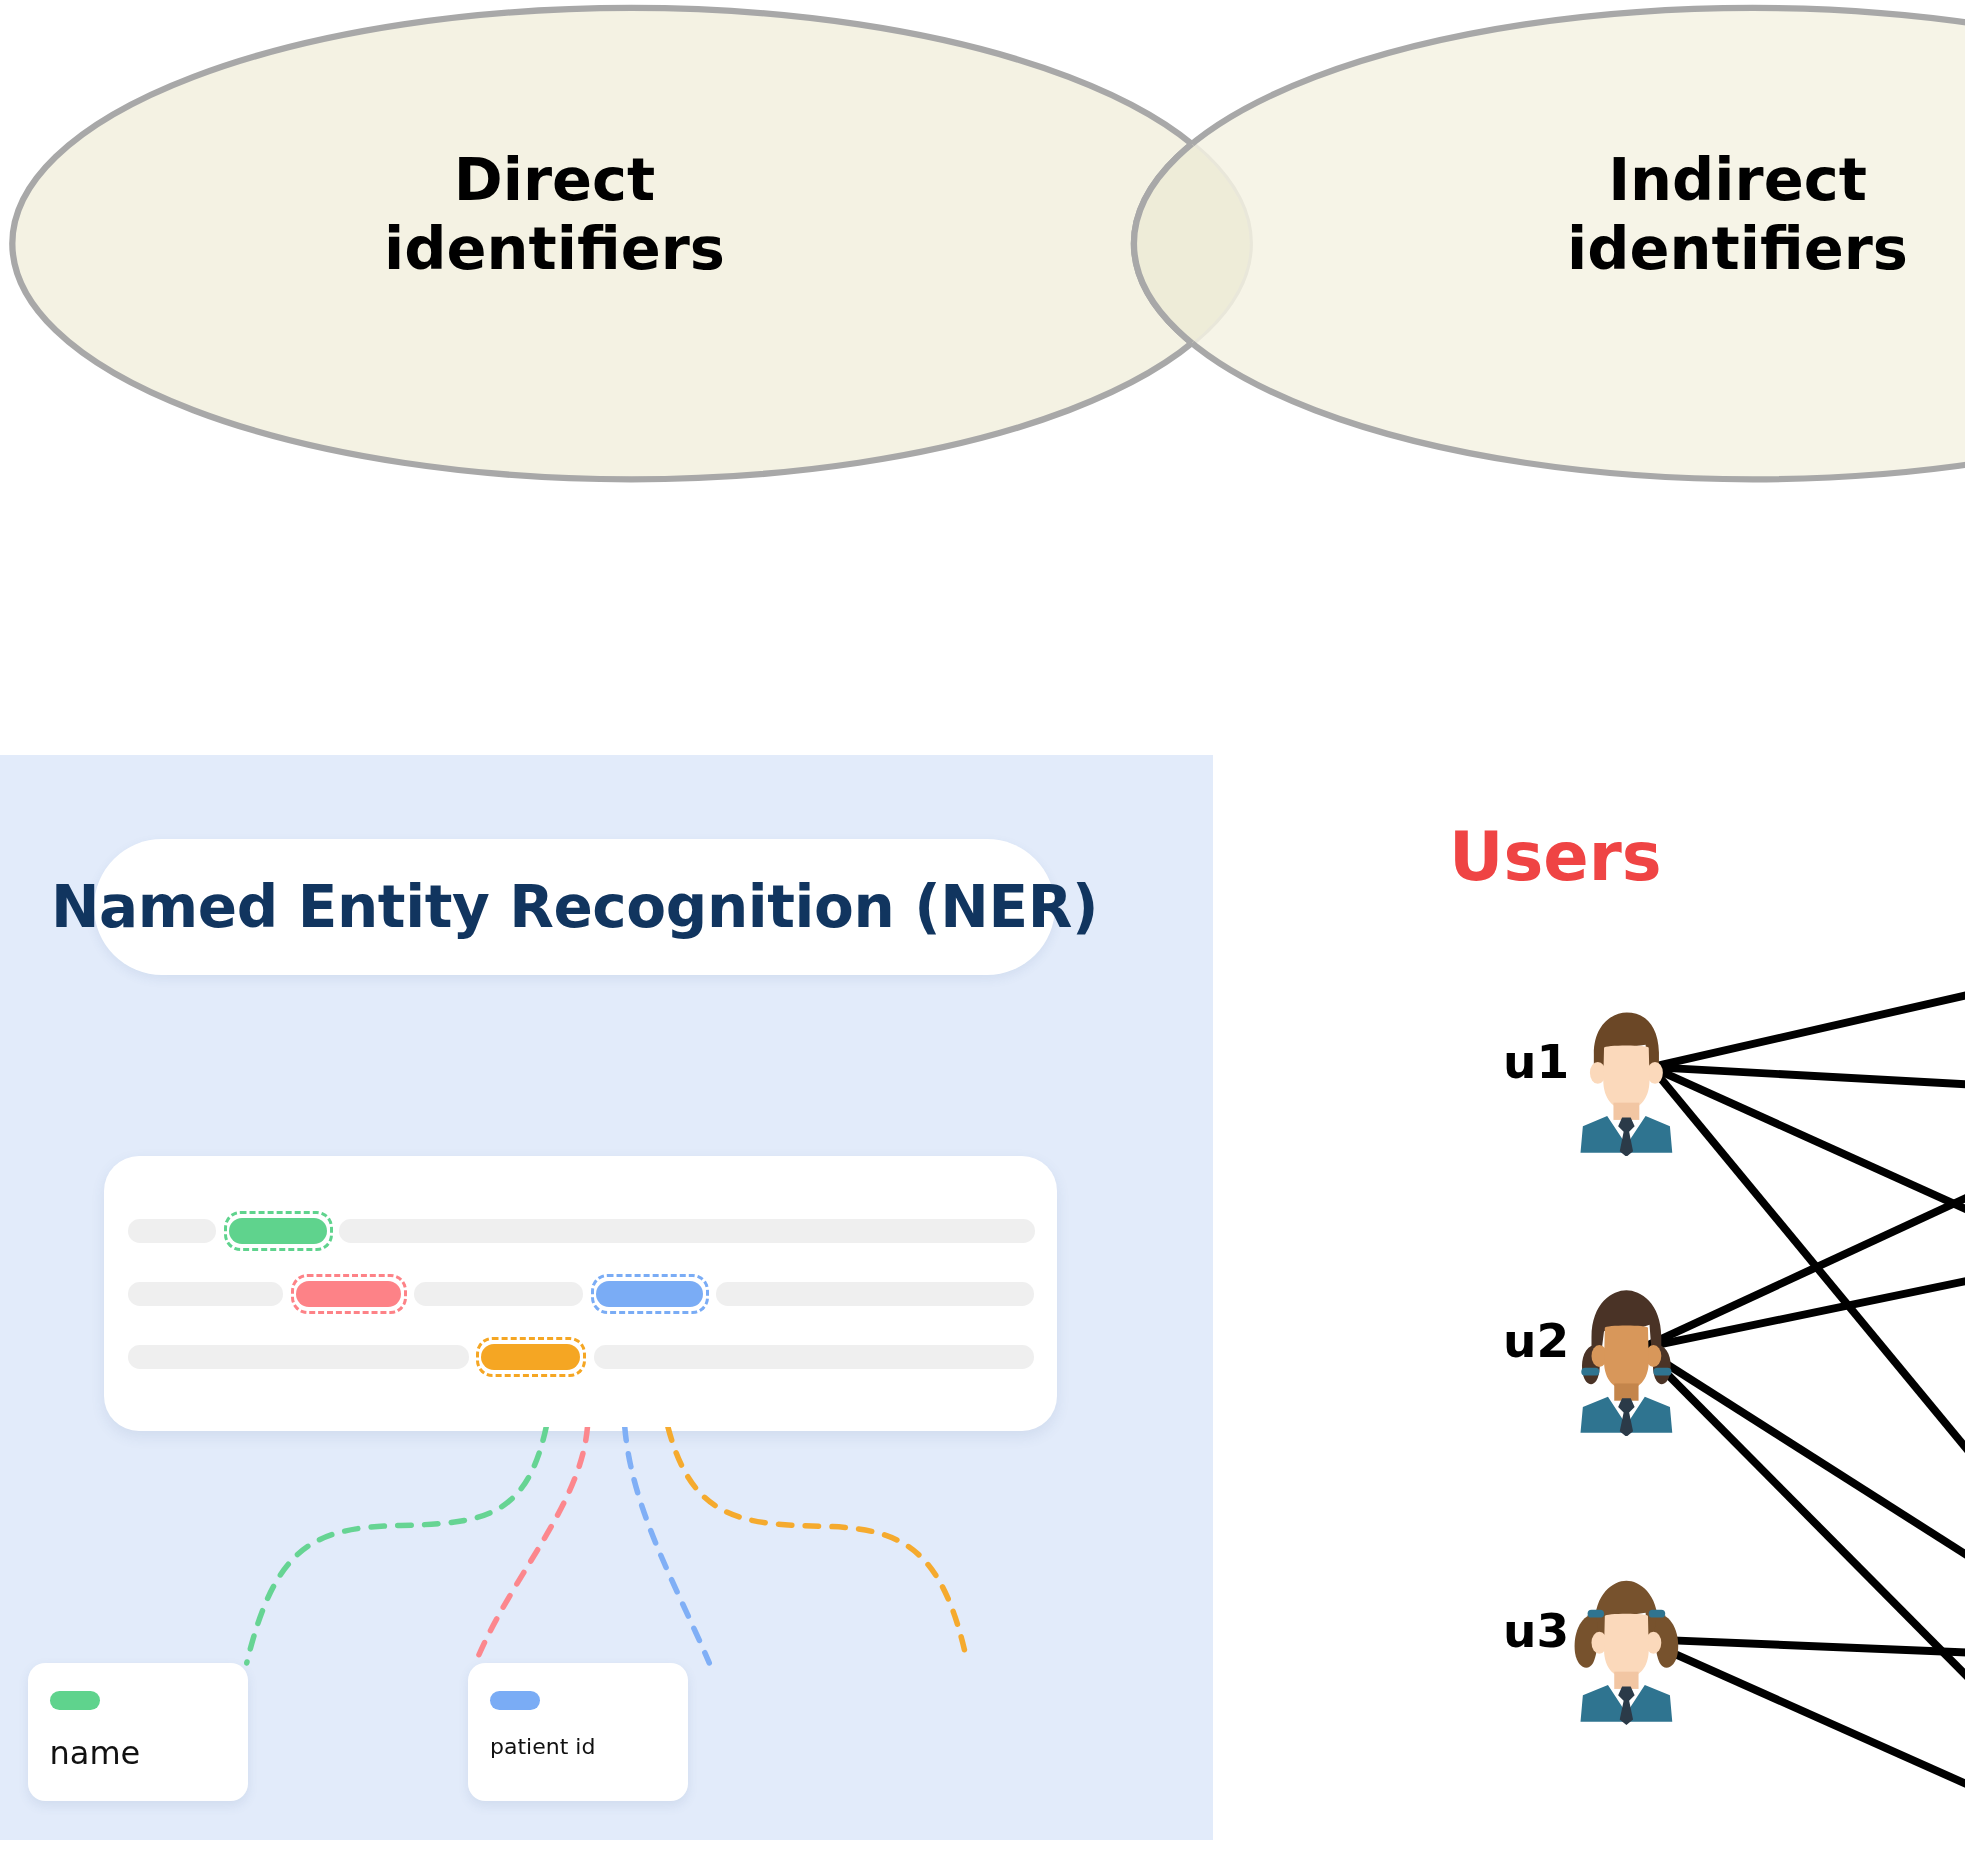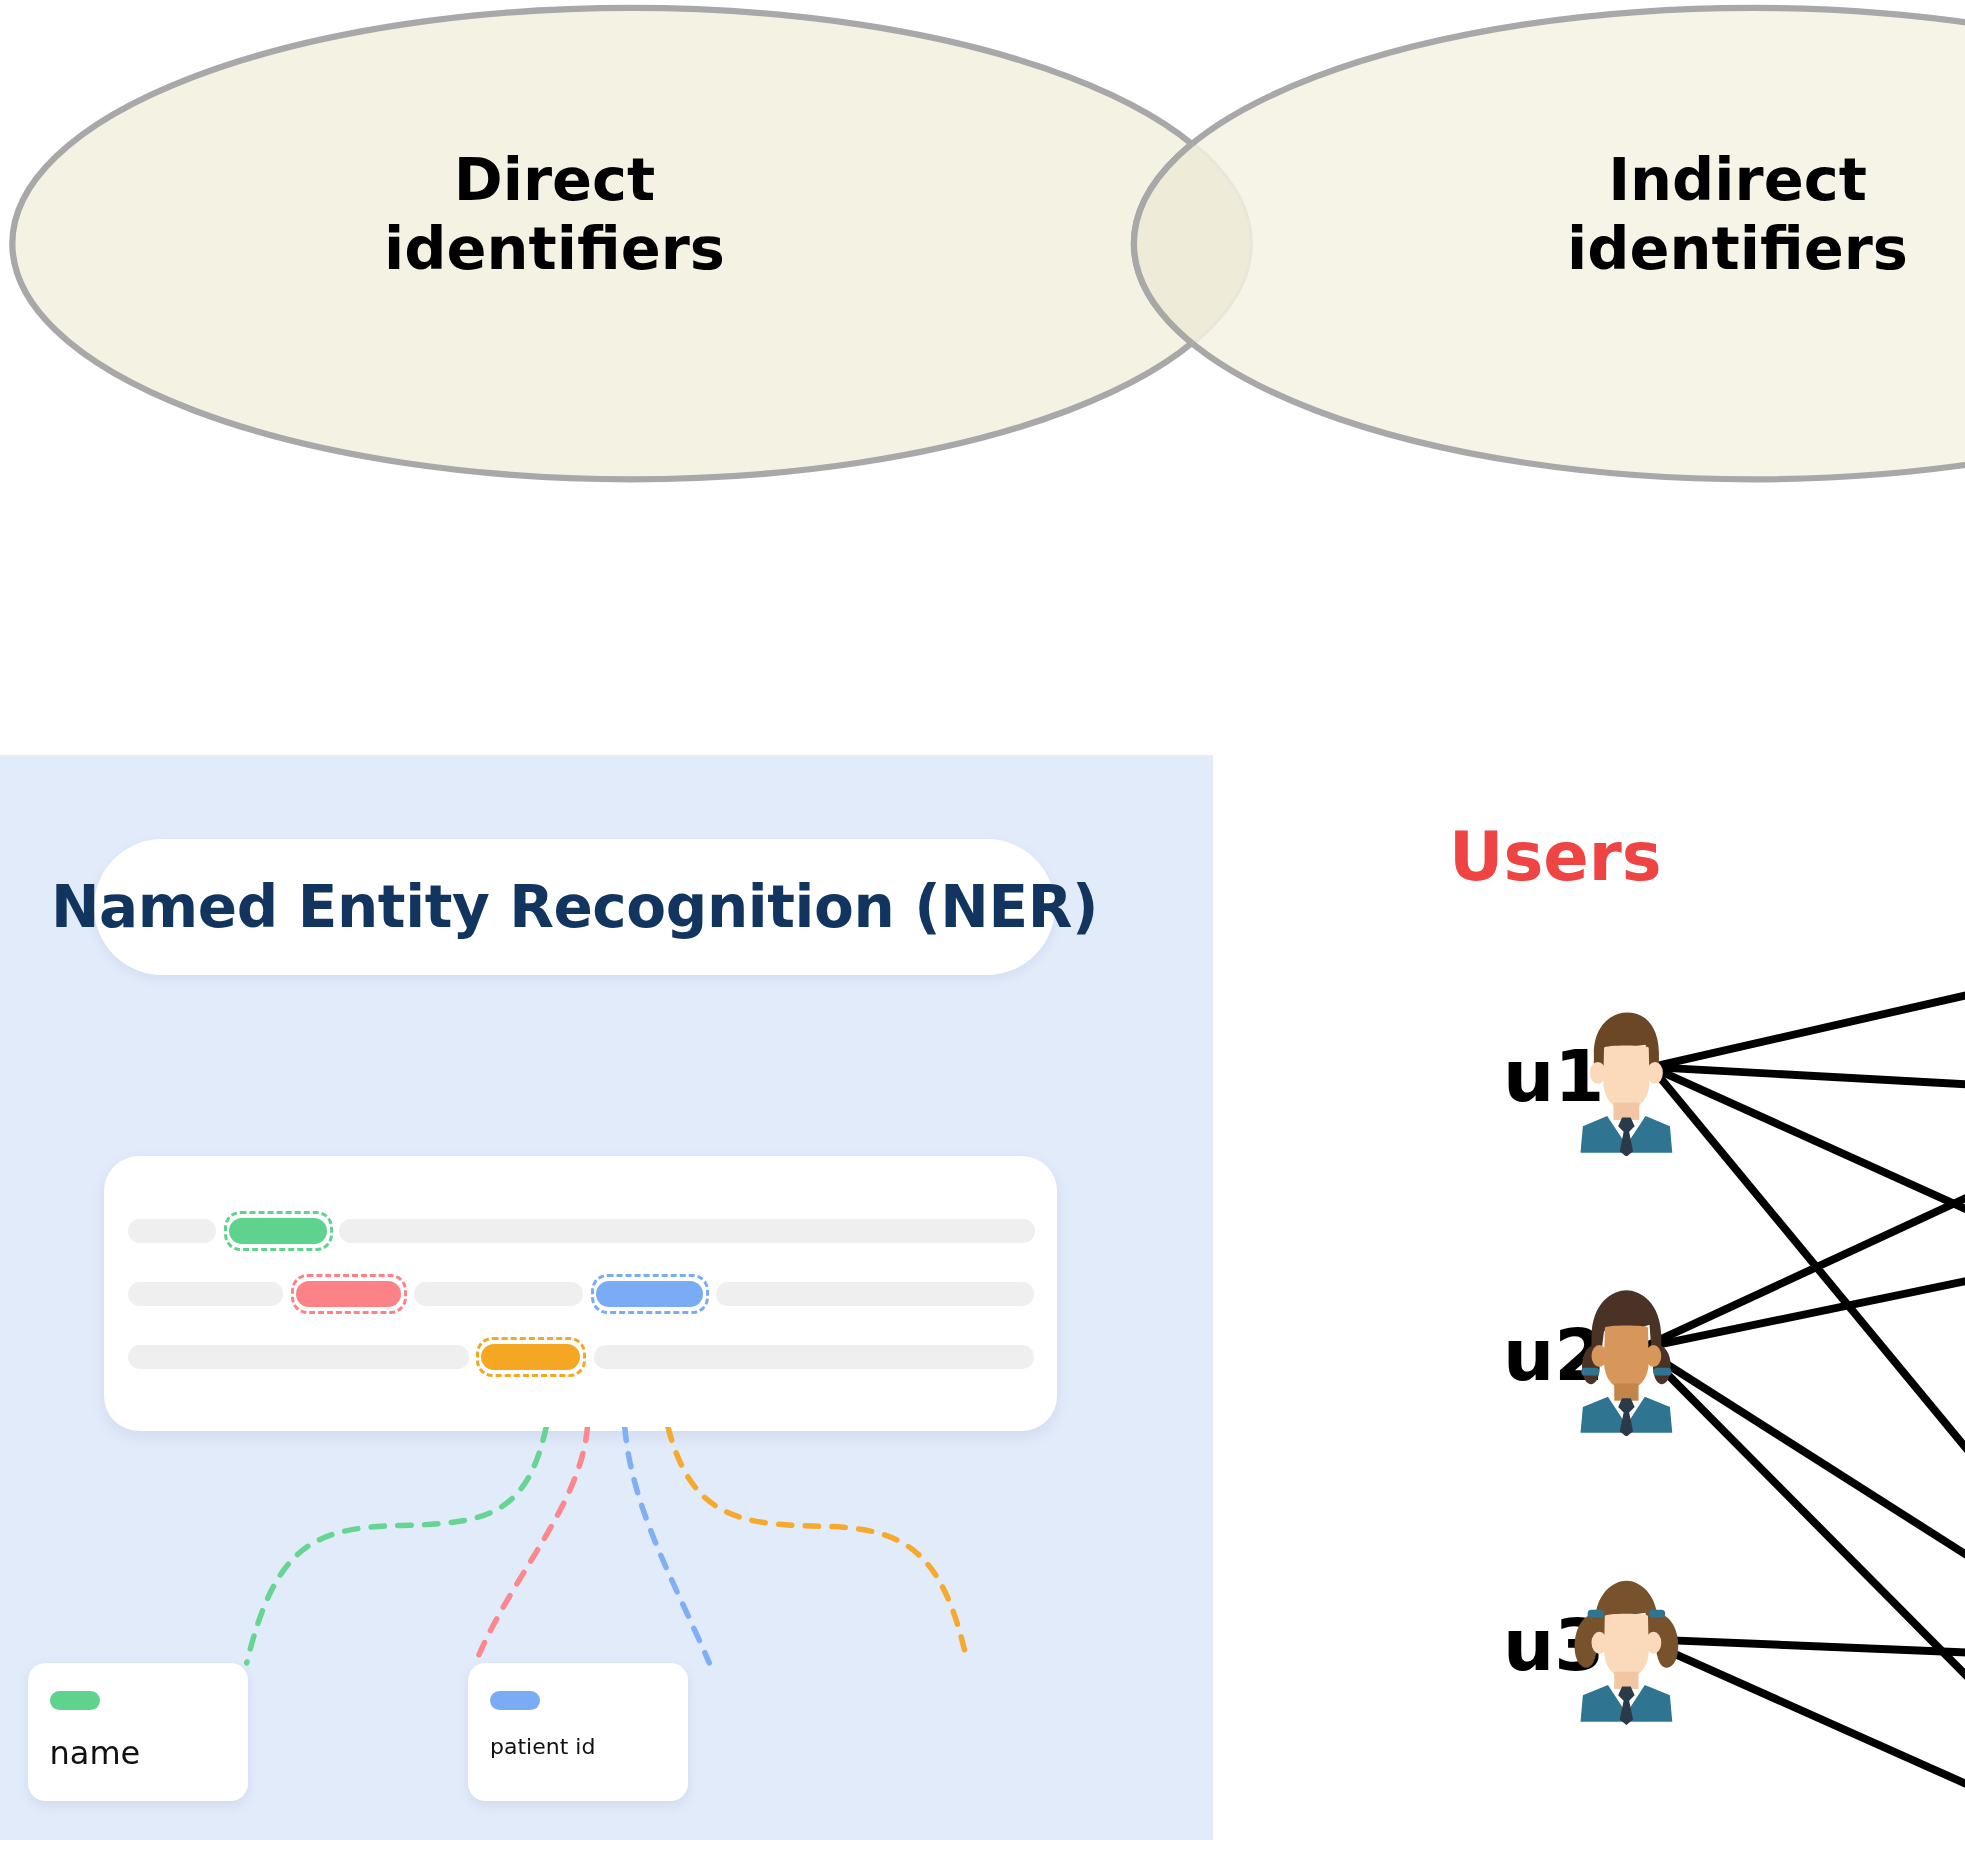--- a/index.html
+++ b/index.html
@@ -88,21 +88,21 @@
   .graph-head{
     position:absolute;
     font-family:"DejaVu Sans", sans-serif;
     font-weight:bold;font-size:67px;color:#ef4444;white-space:nowrap;
   }
   #head-users{left:236px;top:91px;}
 
   .u-label{
     position:absolute;
     font-family:"DejaVu Sans", sans-serif;
-    font-weight:bold;font-size:72px;color:#000;white-space:nowrap;text-align:center;
+    font-weight:bold;font-size:47px;color:#000;white-space:nowrap;text-align:center;
   }
   #u1-label{left:290px;top:307px;}
   #u2-label{left:290px;top:586px;}
   #u3-label{left:290px;top:876px;}
 
   .avatar{position:absolute;width:126px;height:149px;}
 </style>
 </head>
 <body>
 

